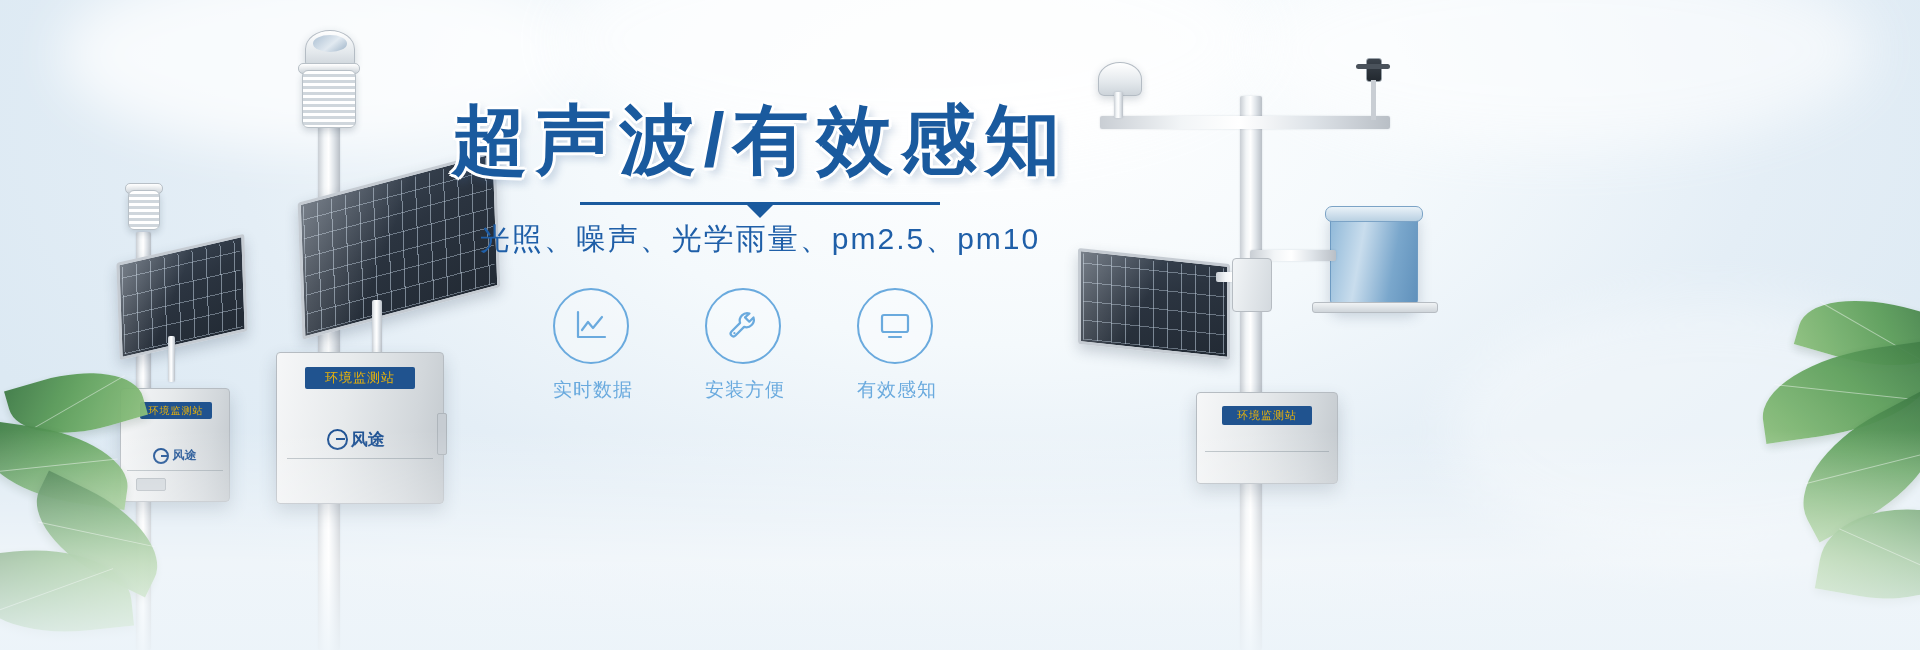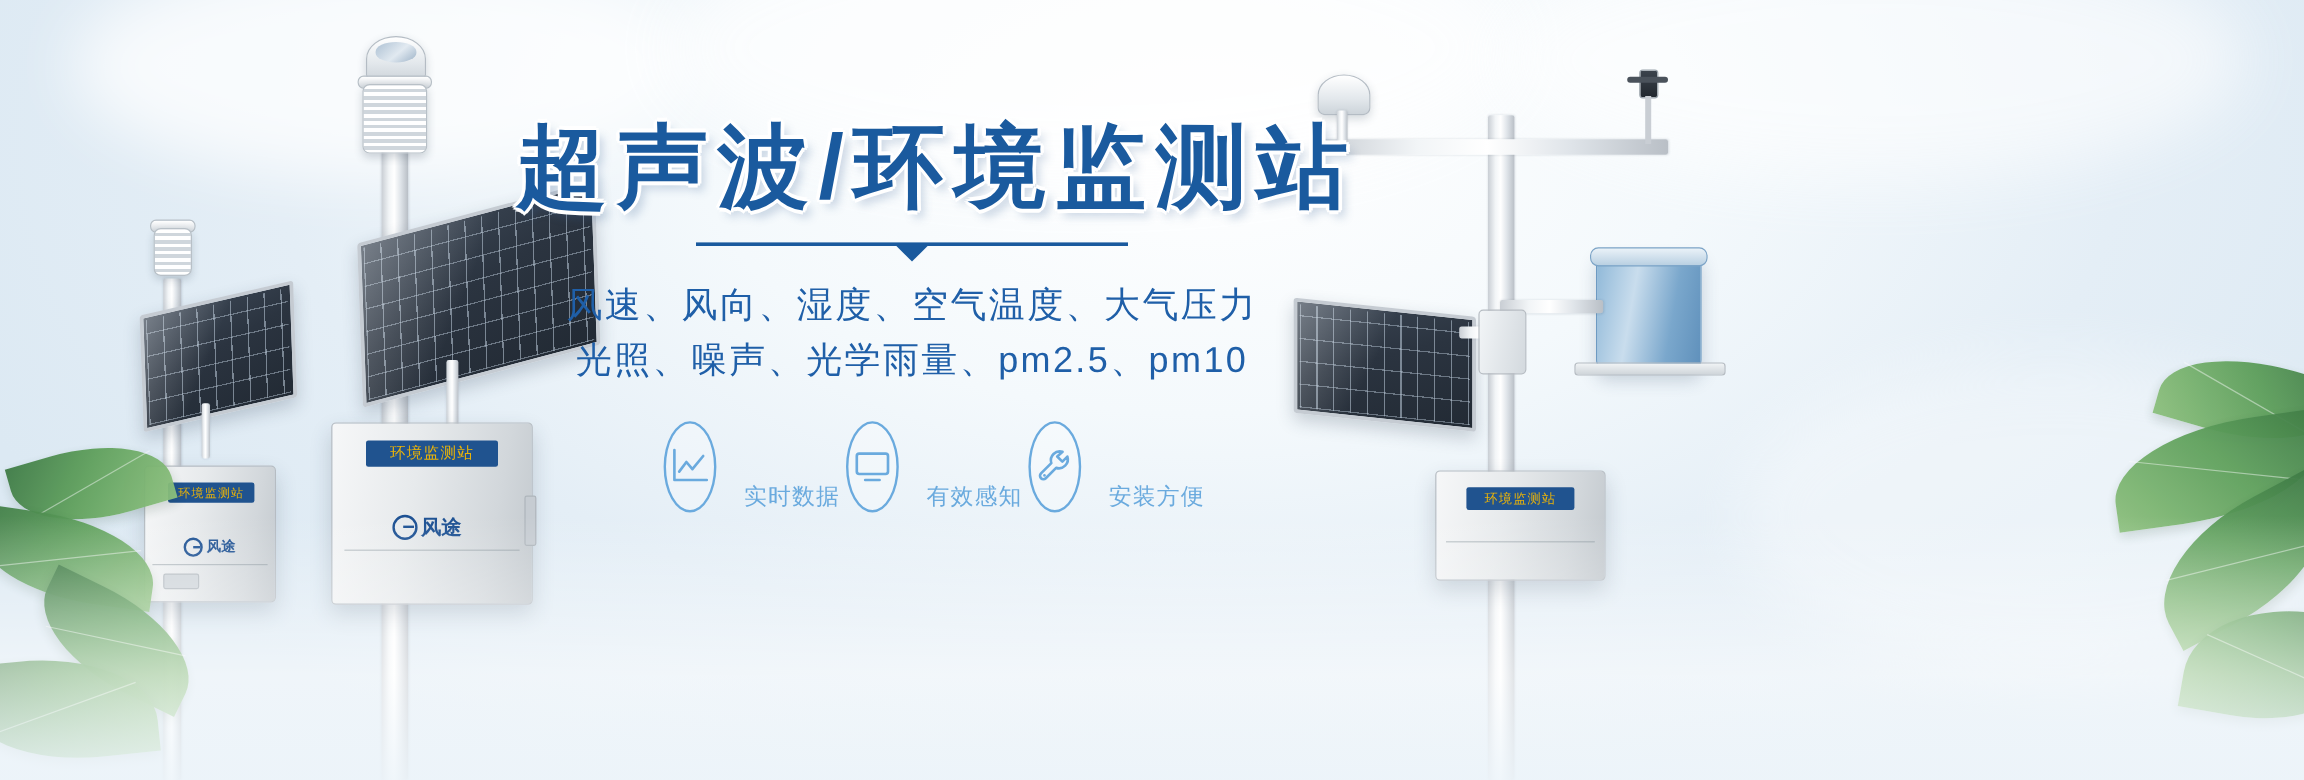--- a/index.html
+++ b/index.html
@@ -71,21 +71,21 @@
   }
   #divider{position:relative;margin:22px auto 0;width:360px;height:14px;}
   #divider .rule{position:absolute;left:0;top:0;width:100%;height:3px;background:#1a5a9e;}
   #divider .tri{position:absolute;left:50%;top:3px;transform:translateX(-50%);
     width:0;height:0;border-left:13px solid transparent;border-right:13px solid transparent;
     border-top:13px solid #1a5a9e;}
   .subline{font-size:30px;color:#1f5fa8;letter-spacing:2px;line-height:1.55;white-space:nowrap;
     font-family:"Liberation Sans","DejaVu Sans",sans-serif;}
   #sub1{margin-top:16px;}
   #features{display:flex;justify-content:center;gap:42px;margin-top:26px;}
-  .feature{width:110px;display:flex;flex-direction:row;align-items:flex-end;gap:23px;}
+  .feature{width:110px;display:flex;flex-direction:column;align-items:flex-start;}
   .fcircle{width:72px;height:72px;border-radius:50%;border:2px solid #6aaade;
      display:flex;align-items:center;justify-content:center;background:rgba(255,255,255,.25);}
   .fcircle svg{display:block;}
   .flabel{margin-top:13px;font-size:19px;color:#6aaade;letter-spacing:1px;white-space:nowrap;}
 </style>
 </head>
 <body>
 
 <div id="banner">
 
@@ -202,58 +202,57 @@
       <div class="vein"></div>
     </div>
   <div class="leaf" style="left:1822px;top:506px;width:150px;height:96px;transform:rotate(10deg) scaleX(-1);">
       <div class="vein"></div>
     </div>
 
   <div class="haze"></div>
 
   <div id="content">
 
-    <div id="title">超声波/环境监测站</div>
+    <div id="title">超声波/有效感知</div>
 
     <div id="divider">
       <div class="rule"></div>
       <div class="tri"></div>
     </div>
 
-    <div class="subline" id="sub1">风速、风向、湿度、空气温度、大气压力</div>
     <div class="subline" id="sub2">光照、噪声、光学雨量、pm2.5、pm10</div>
 
     <div id="features">
 
       <div class="feature">
         <div class="fcircle">
           <svg width="40" height="40" viewBox="0 0 40 40" fill="none" stroke="#6aaade" stroke-width="2.2" stroke-linecap="round" stroke-linejoin="round">
             <polyline points="7,6 7,31 34,31"></polyline>
             <polyline points="11,24 17,16 22,22 31,11"></polyline>
           </svg>
         </div>
         <div class="flabel">实时数据</div>
       </div>
 
 
       <div class="feature">
         <div class="fcircle">
           <svg width="40" height="40" viewBox="0 0 40 40" fill="none" stroke="#6aaade" stroke-width="2.2" stroke-linecap="round" stroke-linejoin="round">
+            <path d="M26.5 7.5a7.5 7.5 0 0 0-9.4 9.4L8.5 25.5a2.8 2.8 0 0 0 4 4l8.6-8.6a7.5 7.5 0 0 0 9.4-9.4l-4.2 4.2-4.3-4.3 4.5-3.9z"></path>
+            <circle cx="11.4" cy="27.2" r="1.1" fill="#6aaade" stroke="none"></circle>
+          </svg>
+        </div>
+        <div class="flabel">安装方便</div>
+      </div>
+
+      <div class="feature">
+        <div class="fcircle">
+          <svg width="40" height="40" viewBox="0 0 40 40" fill="none" stroke="#6aaade" stroke-width="2.2" stroke-linecap="round" stroke-linejoin="round">
             <rect x="7" y="9" width="26" height="17" rx="2"></rect>
             <line x1="14" y1="31" x2="26" y2="31"></line>
           </svg>
         </div>
         <div class="flabel">有效感知</div>
       </div>
 
-      <div class="feature">
-        <div class="fcircle">
-          <svg width="40" height="40" viewBox="0 0 40 40" fill="none" stroke="#6aaade" stroke-width="2.2" stroke-linecap="round" stroke-linejoin="round">
-            <path d="M26.5 7.5a7.5 7.5 0 0 0-9.4 9.4L8.5 25.5a2.8 2.8 0 0 0 4 4l8.6-8.6a7.5 7.5 0 0 0 9.4-9.4l-4.2 4.2-4.3-4.3 4.5-3.9z"></path>
-            <circle cx="11.4" cy="27.2" r="1.1" fill="#6aaade" stroke="none"></circle>
-          </svg>
-        </div>
-        <div class="flabel">安装方便</div>
-      </div>
-
     </div>
   </div>
 </div>
 
 </body></html>

